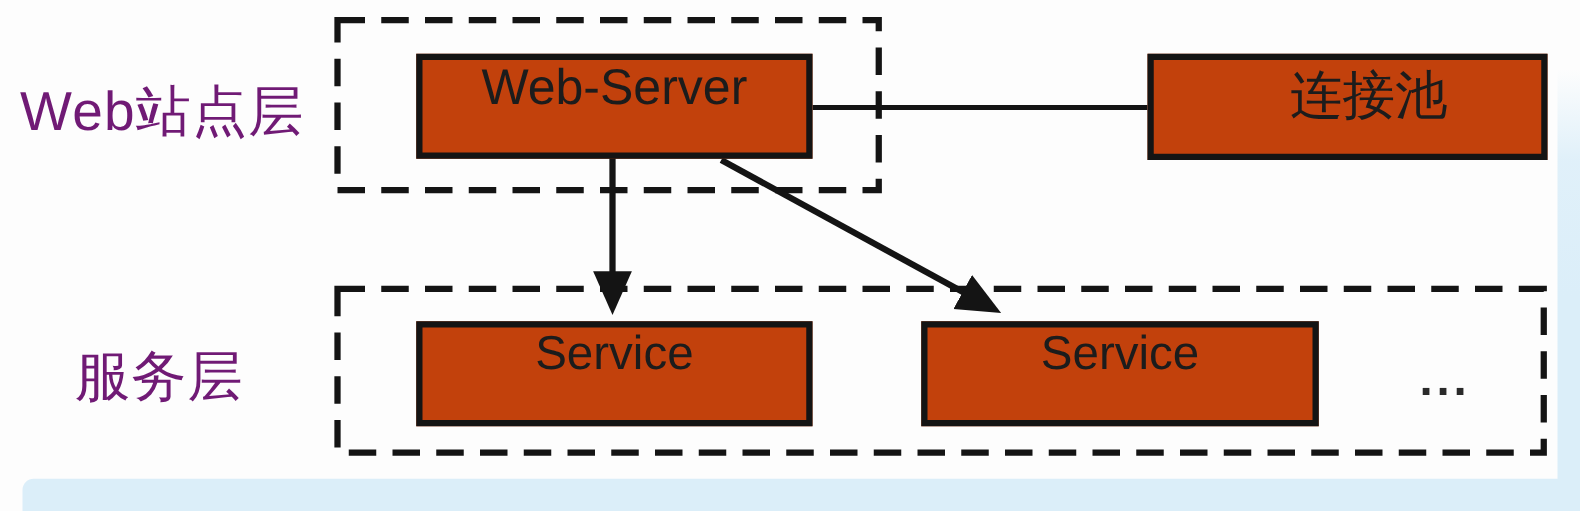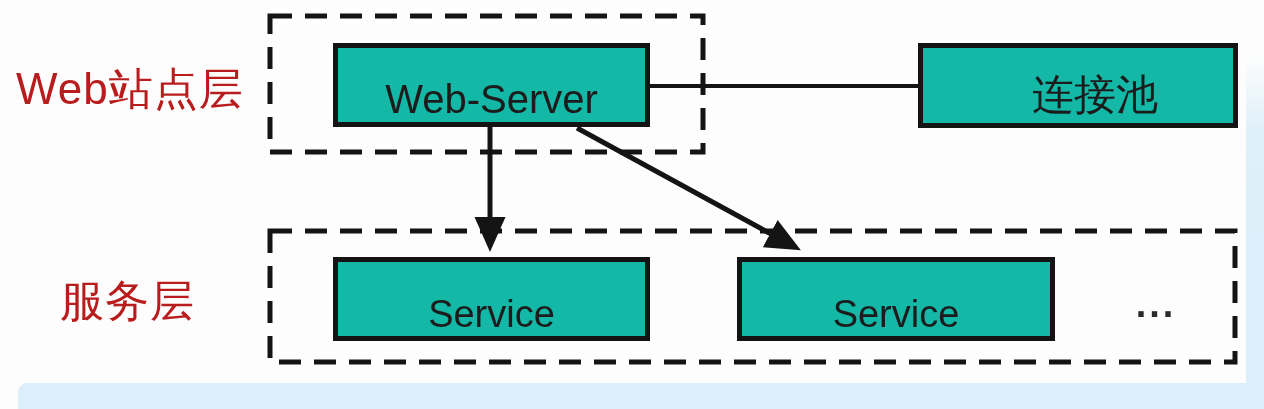--- a/index.html
+++ b/index.html
@@ -8,31 +8,31 @@
     width:1264px;height:409px;
     background:#fdfdfd;
     overflow:hidden;
     font-family:"Liberation Sans","DejaVu Sans",sans-serif;
     color:#1c1c1c;
   }
   .layer-label{
     position:absolute;
     font-size:44px;
     letter-spacing:1px;
-    color:#b91c1c;
+    color:#701a75;
     white-space:nowrap;
   }
   #web-layer-label{left:16px;top:60px;}
   #service-layer-label{left:60px;top:272px;}
   .node-box{
     position:absolute;
-    background:#14b8a6;
+    background:#c2410c;
     border:5px solid #141414;
     box-sizing:border-box;
-    display:flex;align-items:flex-end;justify-content:center;
+    display:flex;align-items:flex-start;justify-content:center;
     white-space:nowrap;
   }
   #web-server-box{left:333px;top:43px;width:317px;height:84px;font-size:40px;}
   #pool-box{left:918px;top:43px;width:320px;height:85px;font-size:42px;padding-left:34px;}
   #service-box-1{left:333px;top:257px;width:317px;height:84px;font-size:38px;}
   #service-box-2{left:737px;top:257px;width:318px;height:84px;font-size:38px;}
   #ellipsis{
     position:absolute;left:1126px;top:283px;width:60px;
     font-size:38px;font-weight:bold;color:#2a2a2a;
     letter-spacing:3px;text-align:center;

